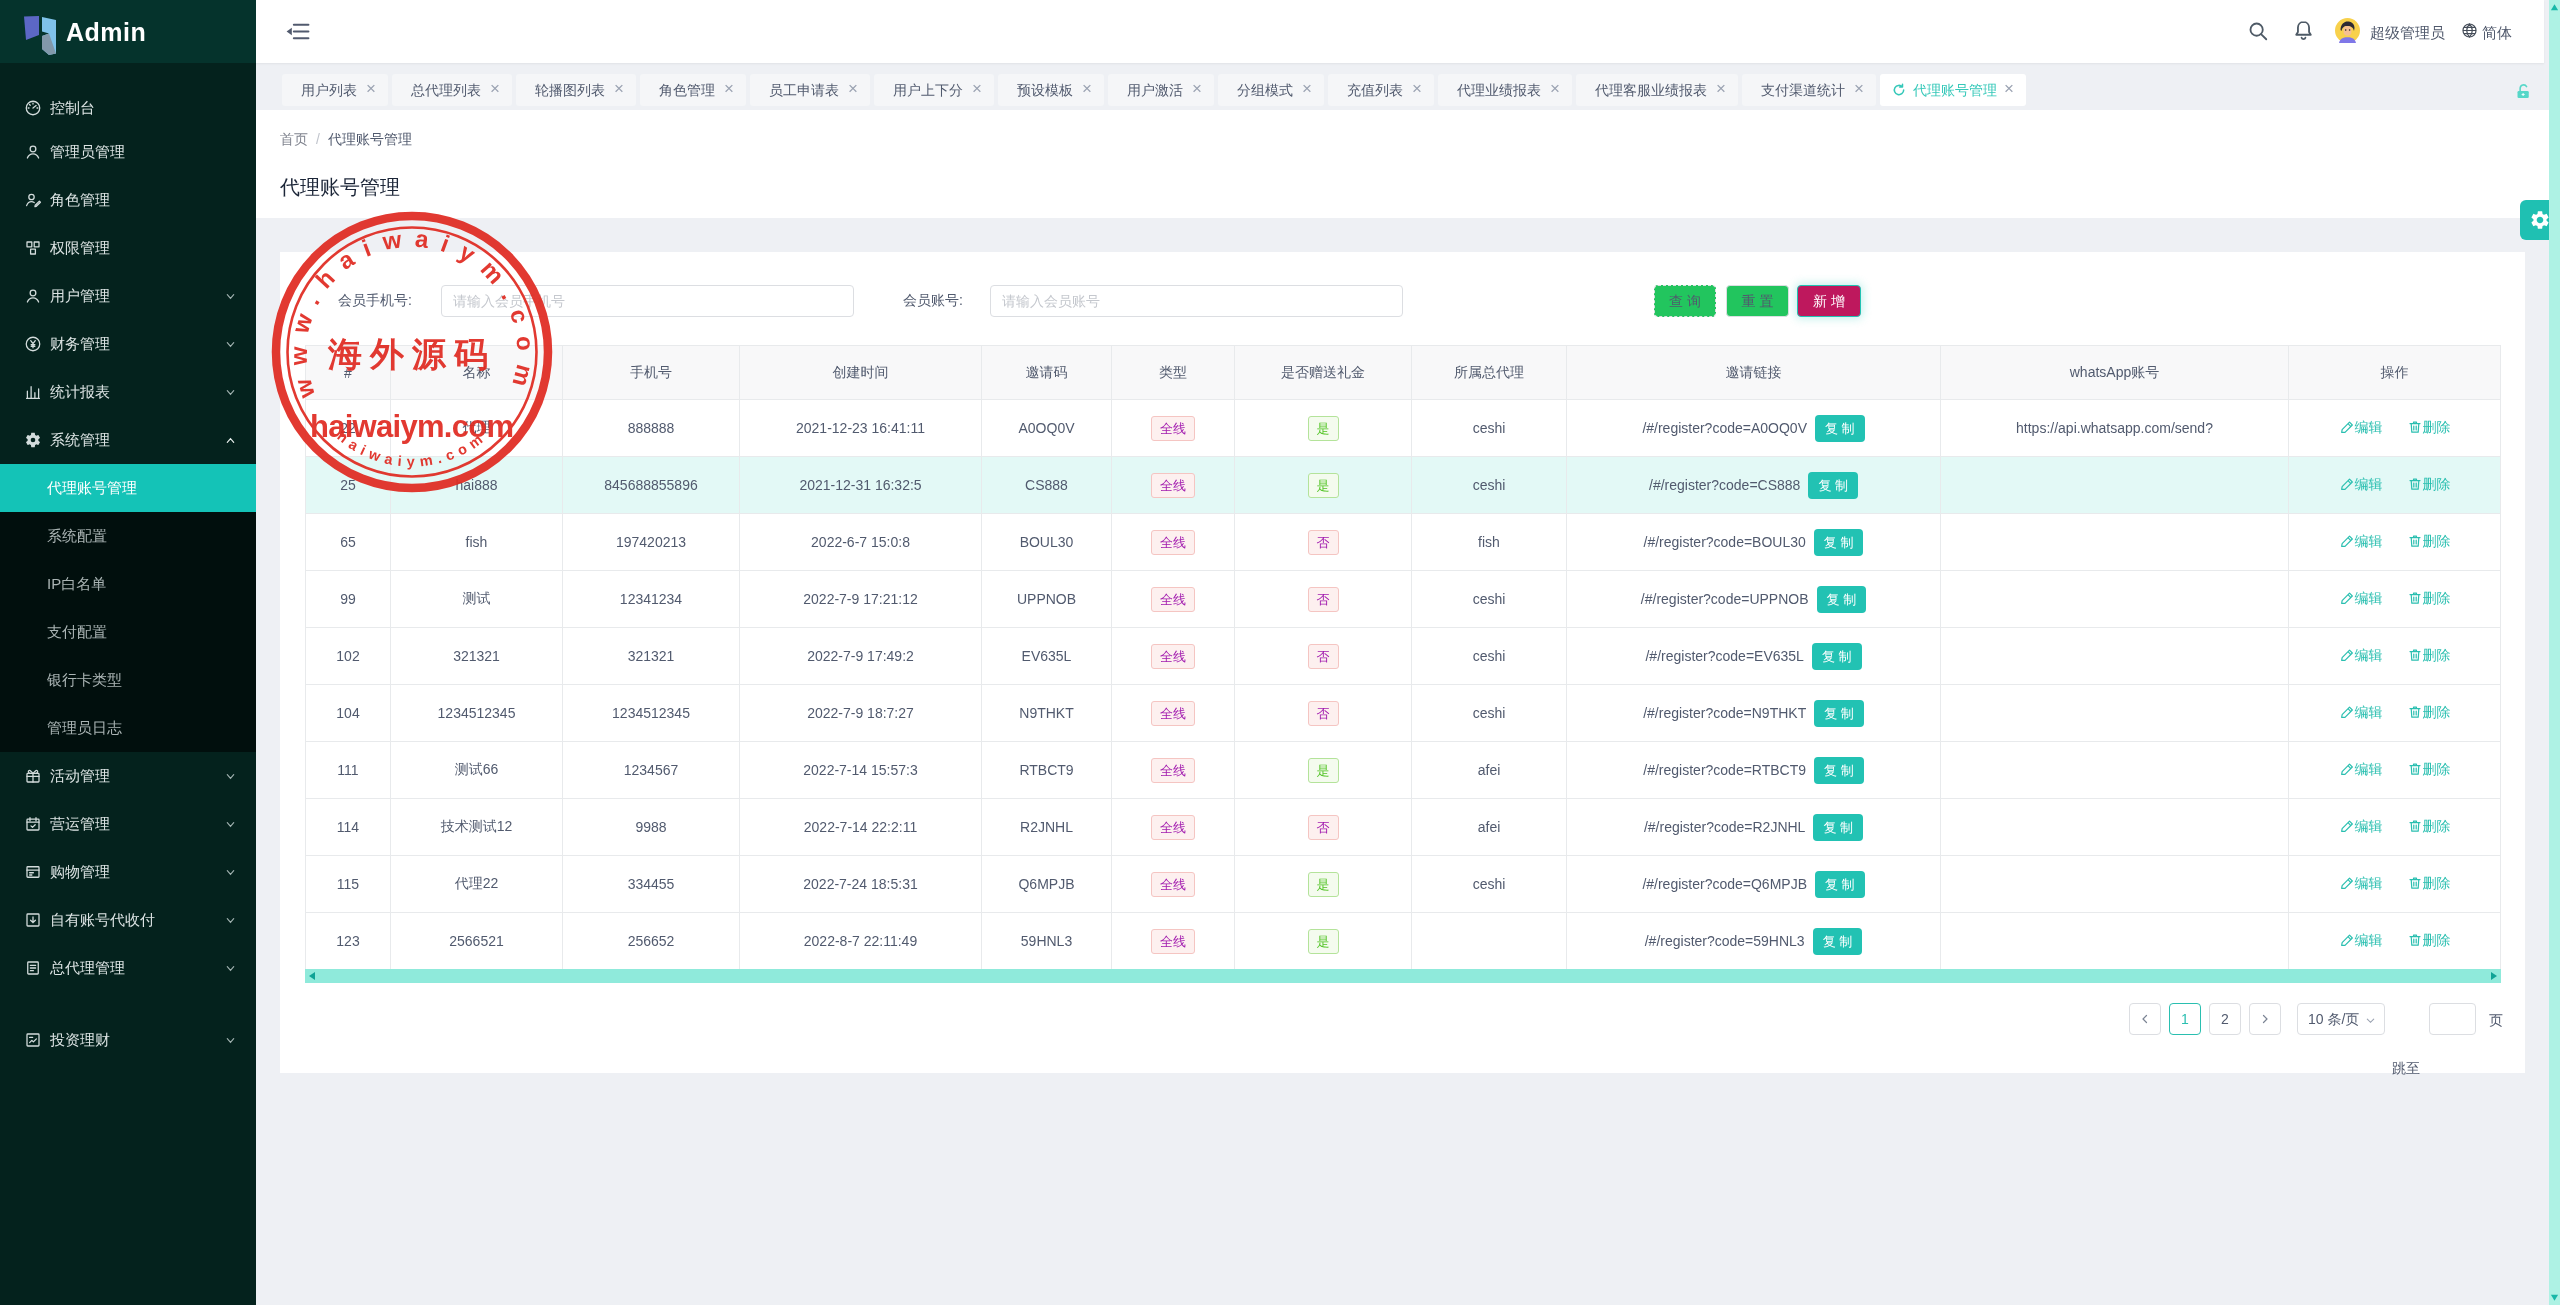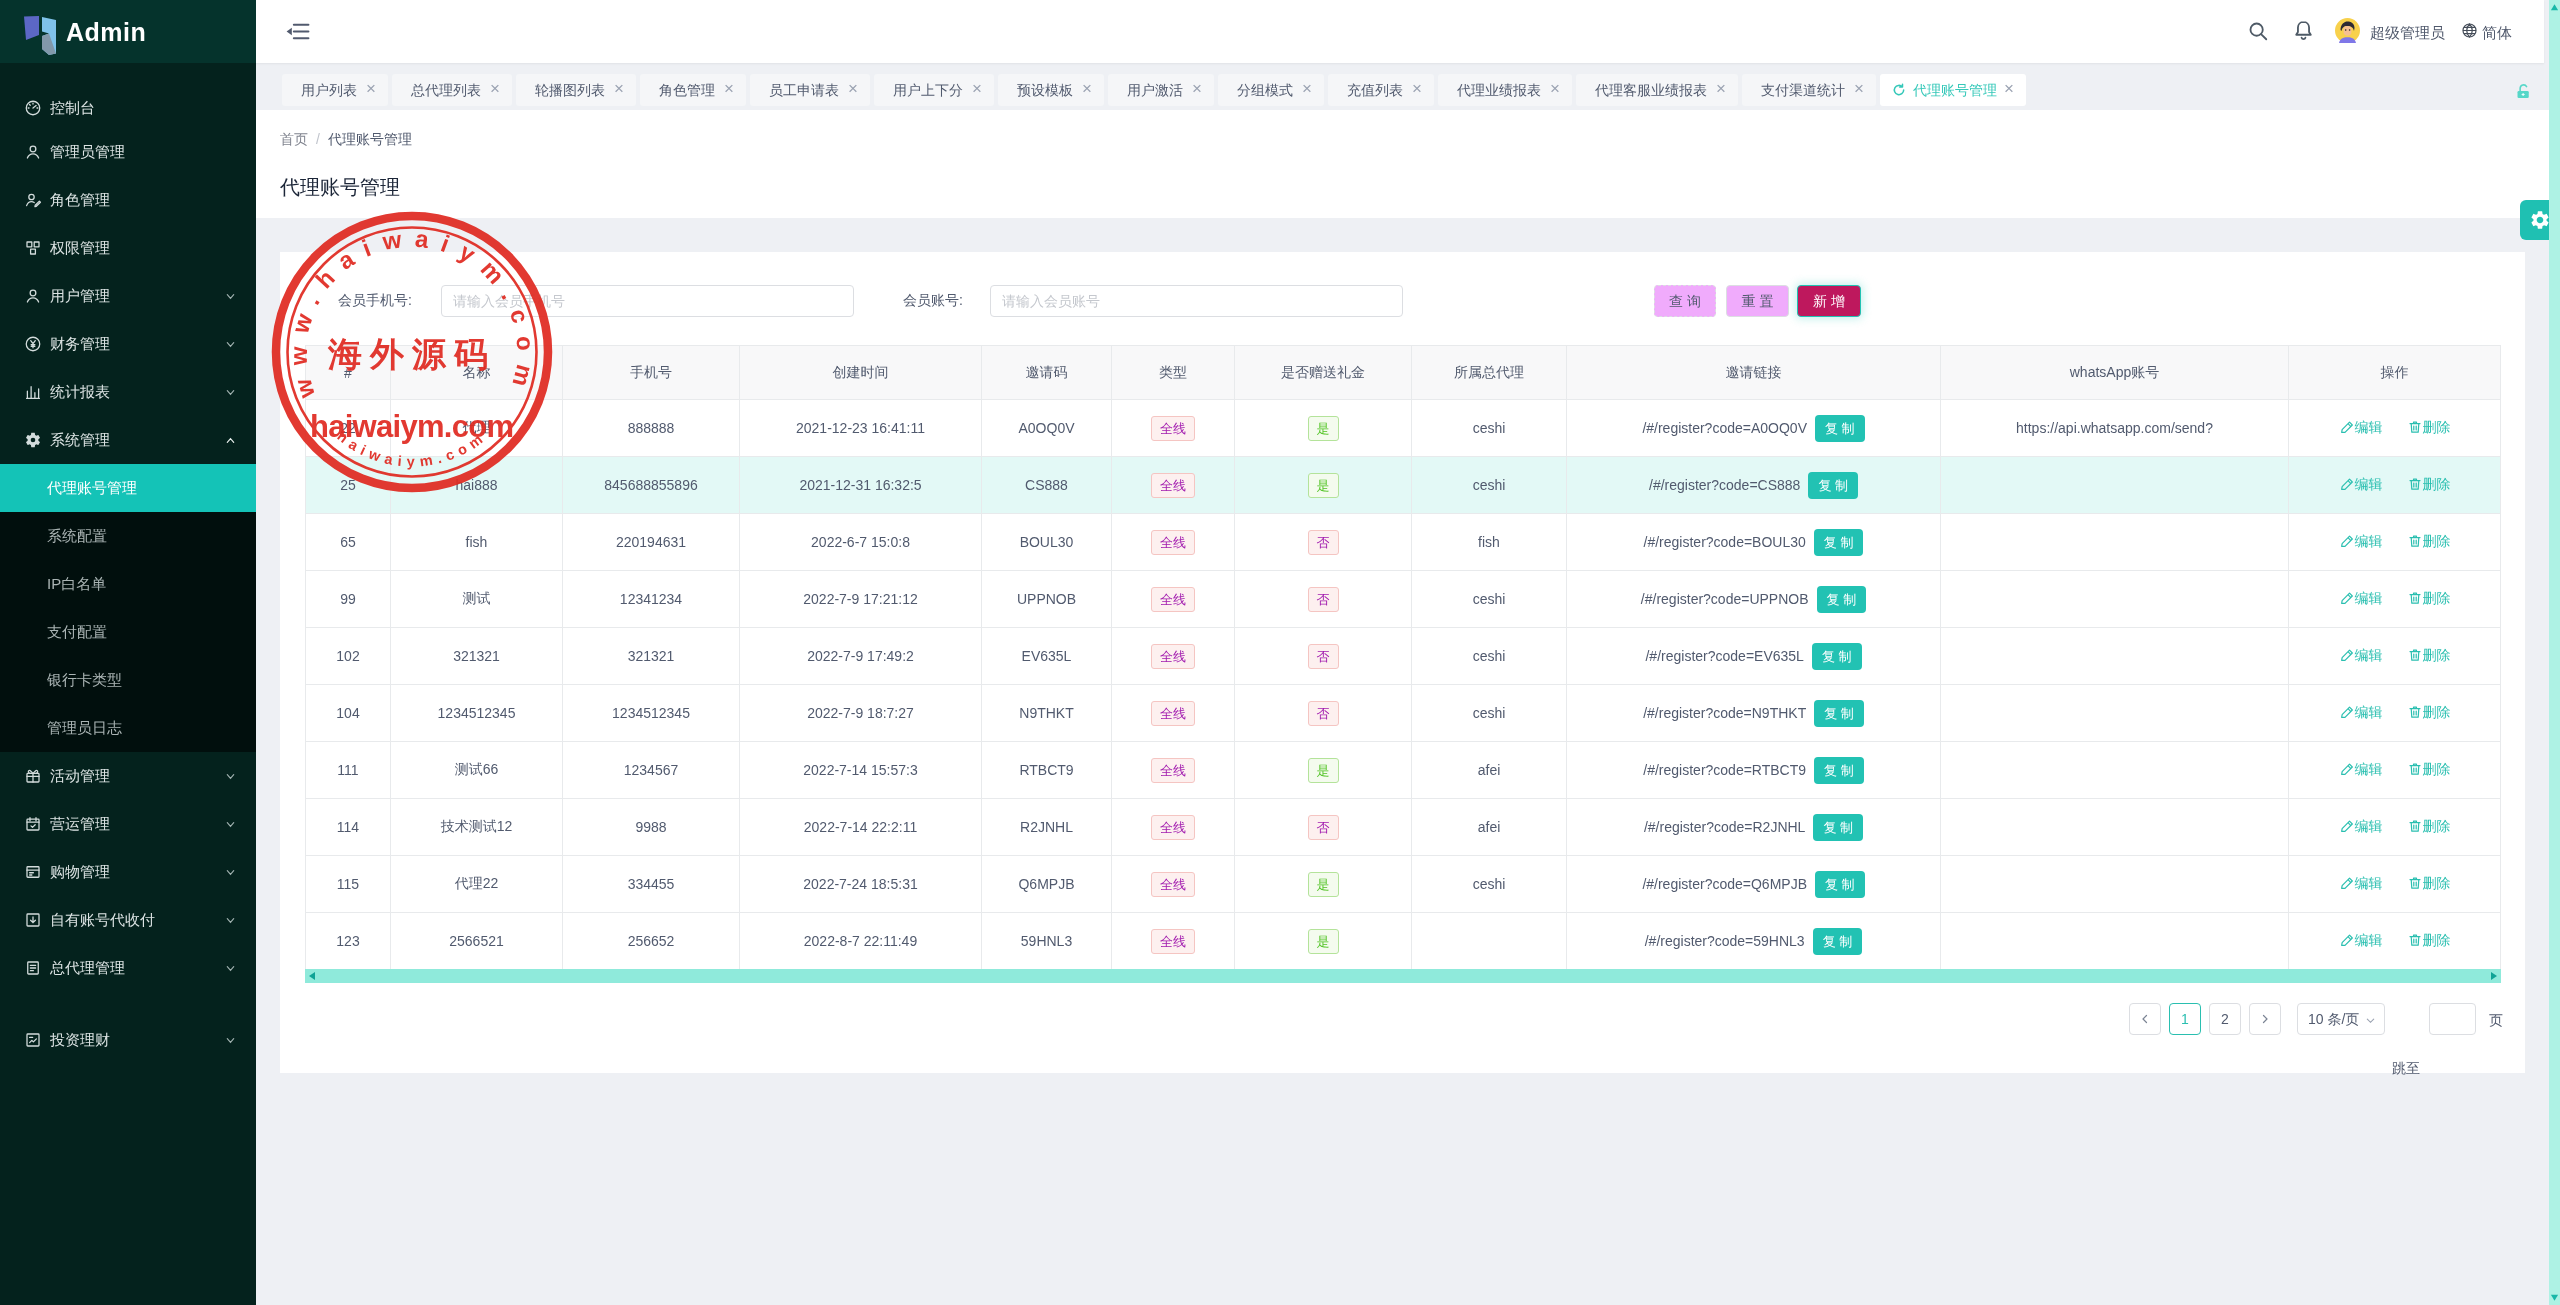--- a/index.html
+++ b/index.html
@@ -29,21 +29,21 @@
   
   #pagehead { position:absolute; left:256px; top:110px; width:2304px; height:108px; background:#fff; }
   #crumb { position:absolute; left:24px; top:21px; font-size:14px; color:#80848f; }
   #crumb b { color:#515a6e; font-weight:normal; }
   #crumb .sep { color:#c0c4cc; padding:0 8px; }
   #title { position:absolute; left:24px; top:64px; font-size:20px; color:#1c2638; }
   
   #card { position:absolute; left:280px; top:252px; width:2245px; height:821px; background:#fff; }
   .flabel { position:absolute; top:292px; font-size:14px; color:#515a6e; }
   .finput { position:absolute; top:285px; height:32px; border:1px solid #dcdee2; border-radius:4px; background:#fff; font-size:14px; color:#c5c8ce; line-height:30px; padding-left:11px; }
-  .btn { position:absolute; top:285px; height:32px; border-radius:4px; font-size:14px; text-align:center; line-height:30px; color:#515a6e; background:#f0abfc; border:1px solid #dcdee2; }
+  .btn { position:absolute; top:285px; height:32px; border-radius:4px; font-size:14px; text-align:center; line-height:30px; color:#515a6e; background:#22c55e; border:1px solid #dcdee2; }
 </style>
 </head>
 <body>
 <div id="page">
 <div id="sidebar">
   <div id="logo">
     <svg width="60" height="60" viewBox="0 0 60 60" style="position:absolute;left:0;top:0">
       <polygon points="24,16.5 39,16 39,35 26,40" fill="#5c67c5"></polygon>
       <path d="M42 17 L56 20 L56 53.5 L49 55 L42 49 L42 36 L49 33.5 L42 31.5 Z" fill="#7fc2ea"></path>
       <path d="M42 36 L49 33.5 L56 53.5 L49 55 L42 49 Z" fill="#8298aa"></path>
@@ -380,21 +380,21 @@
           <td></td>
           <td><span class="op"><svg width="16" height="16" viewBox="0 0 24 24" fill="none" stroke="#2abfb0" stroke-width="1.8" stroke-linecap="round" stroke-linejoin="round" style="vertical-align:-3px">
                 <path d="M4 20h5L20 9l-4.2-4.2L4.7 15.9zM13.5 7l3.6 3.6"></path>
               </svg>编辑</span><span class="op" style="margin-left:24px"><svg width="16" height="16" viewBox="0 0 24 24" fill="none" stroke="#2abfb0" stroke-width="1.8" stroke-linecap="round" stroke-linejoin="round" style="vertical-align:-3px">
                 <path d="M4.5 6.8h15M9.8 6.8V4.6h4.4v2.2M6.3 6.8l.9 13h9.6l.9-13M10.2 10.5v6M13.8 10.5v6"></path>
               </svg>删除</span></td>
         </tr>
 <tr>
           <td>65</td>
           <td>fish</td>
-          <td>220194631</td>
+          <td>197420213</td>
           <td>2022-6-7 15:0:8</td>
           <td>BOUL30</td>
           <td><span class="tag r">全线</span></td>
           <td><span class="tag r">否</span></td>
           <td>fish</td>
           <td><span class="lnk">/#/register?code=BOUL30</span><span class="copy">复 制</span></td>
           <td></td>
           <td><span class="op"><svg width="16" height="16" viewBox="0 0 24 24" fill="none" stroke="#2abfb0" stroke-width="1.8" stroke-linecap="round" stroke-linejoin="round" style="vertical-align:-3px">
                 <path d="M4 20h5L20 9l-4.2-4.2L4.7 15.9zM13.5 7l3.6 3.6"></path>
               </svg>编辑</span><span class="op" style="margin-left:24px"><svg width="16" height="16" viewBox="0 0 24 24" fill="none" stroke="#2abfb0" stroke-width="1.8" stroke-linecap="round" stroke-linejoin="round" style="vertical-align:-3px">

